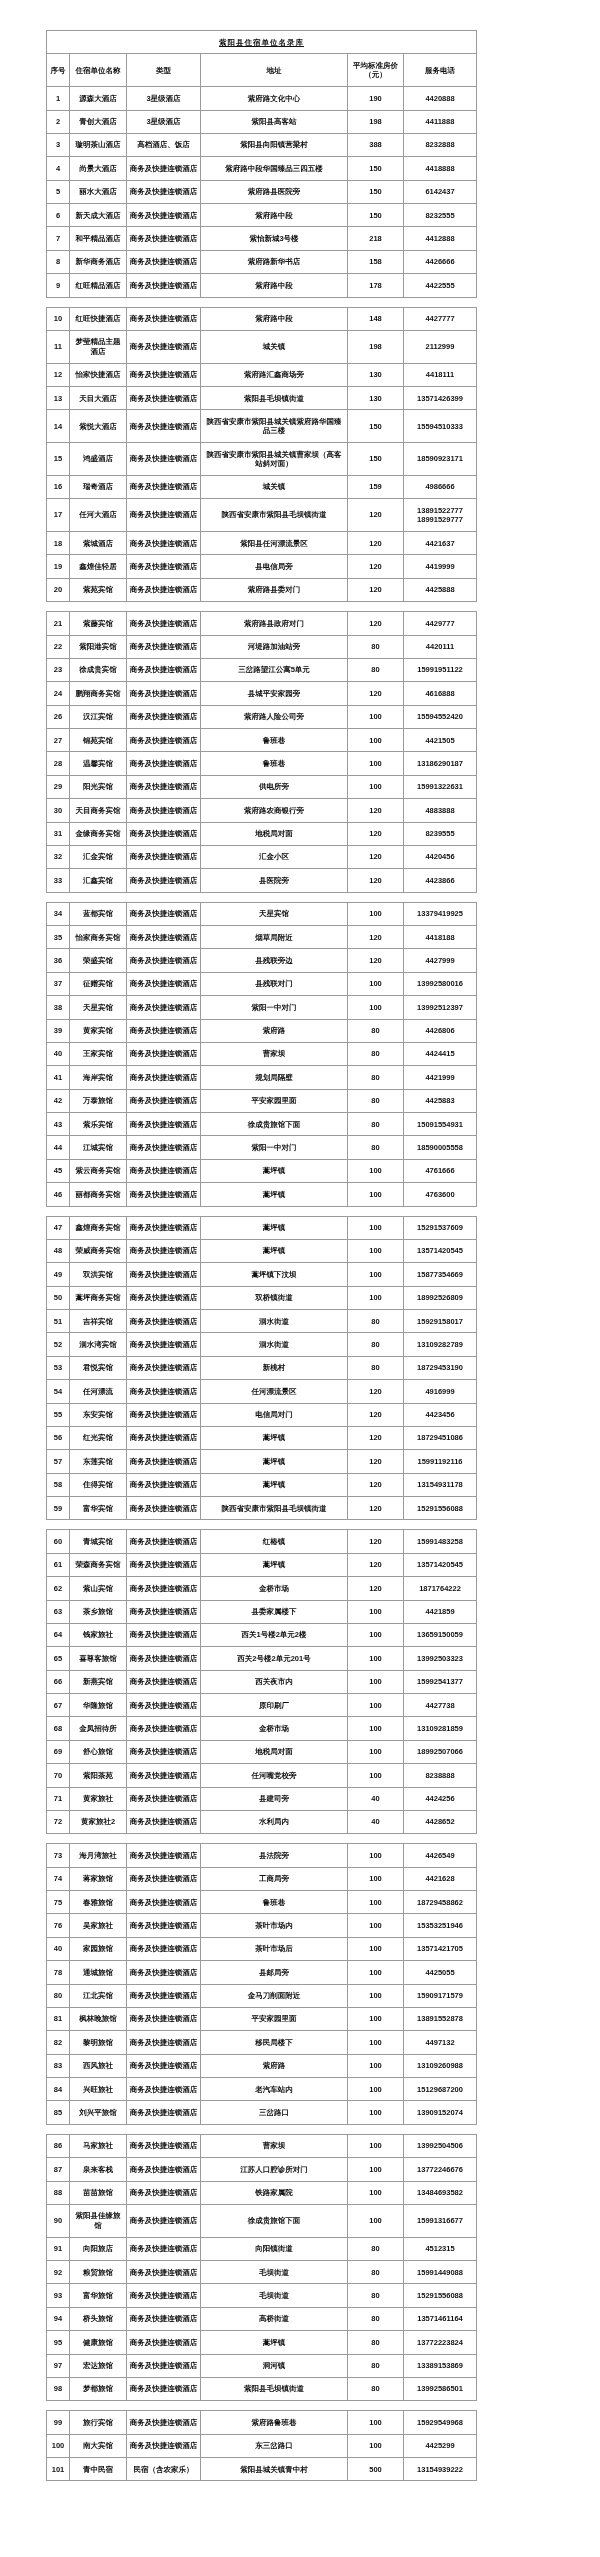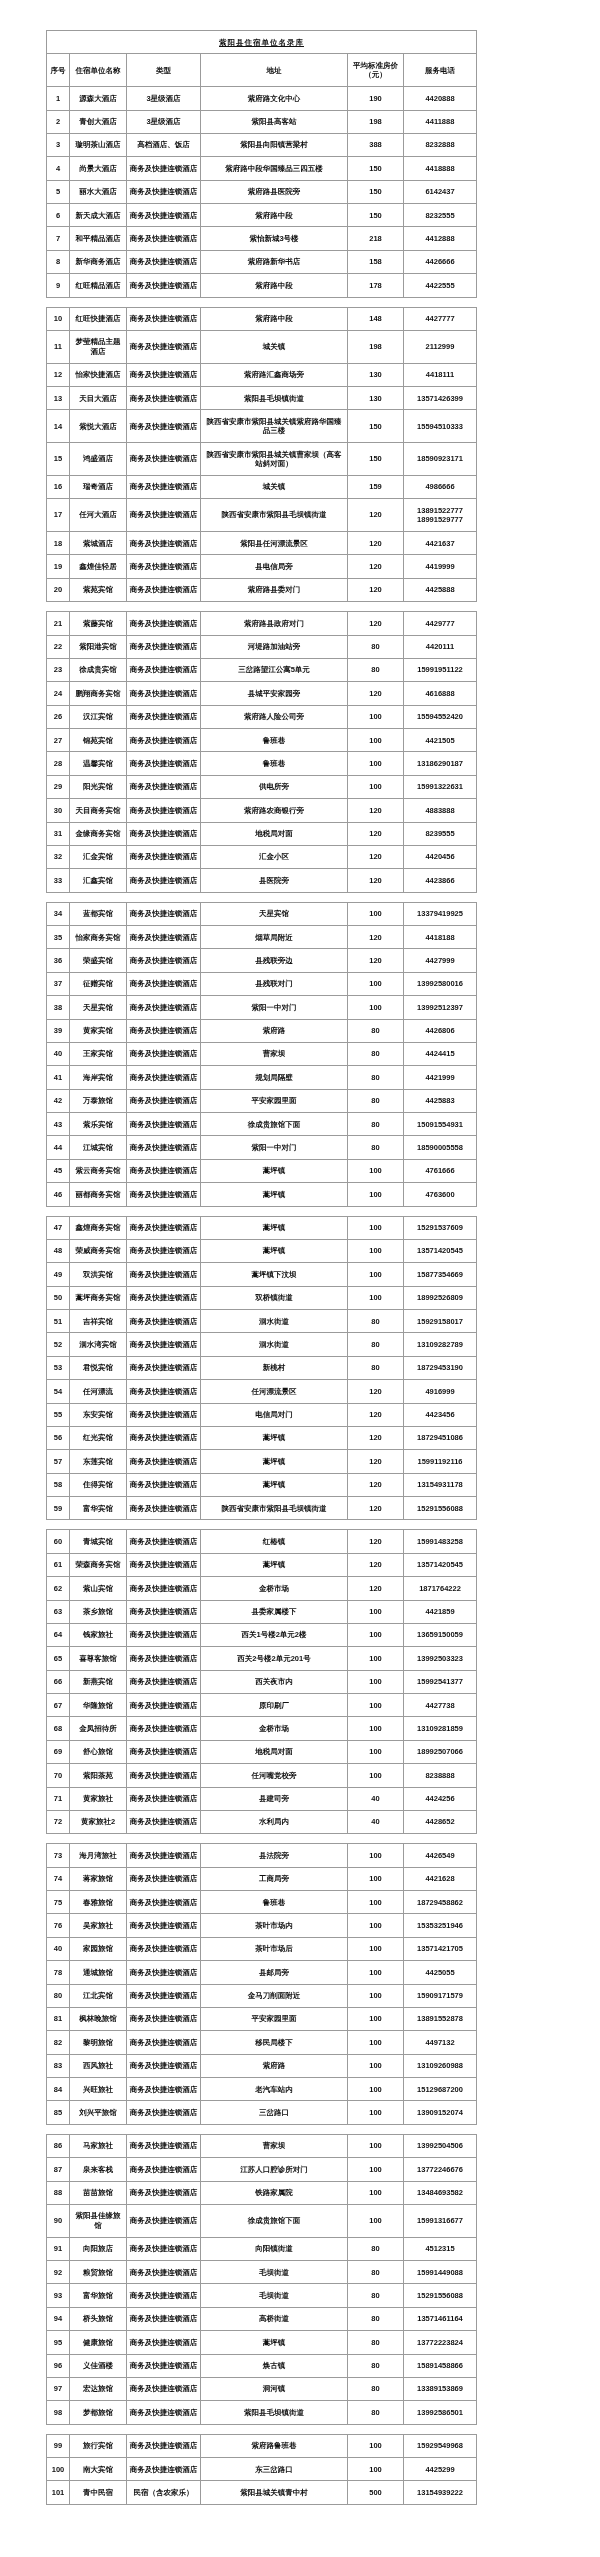--- a/index.html
+++ b/index.html
@@ -886,28 +886,20 @@
           </tr>
           <tr>
             <td>95</td>
             <td>健康旅馆</td>
             <td>商务及快捷连锁酒店</td>
             <td>蒿坪镇</td>
             <td>80</td>
             <td class="phone">13772223824</td>
           </tr>
           <tr>
-            <td>96</td>
-            <td>义佳酒楼</td>
-            <td>商务及快捷连锁酒店</td>
-            <td>焕古镇</td>
-            <td>80</td>
-            <td class="phone">15891458866</td>
-          </tr>
-          <tr>
             <td>97</td>
             <td>宏达旅馆</td>
             <td>商务及快捷连锁酒店</td>
             <td>洞河镇</td>
             <td>80</td>
             <td class="phone">13389153869</td>
           </tr>
           <tr>
             <td>98</td>
             <td>梦都旅馆</td>

